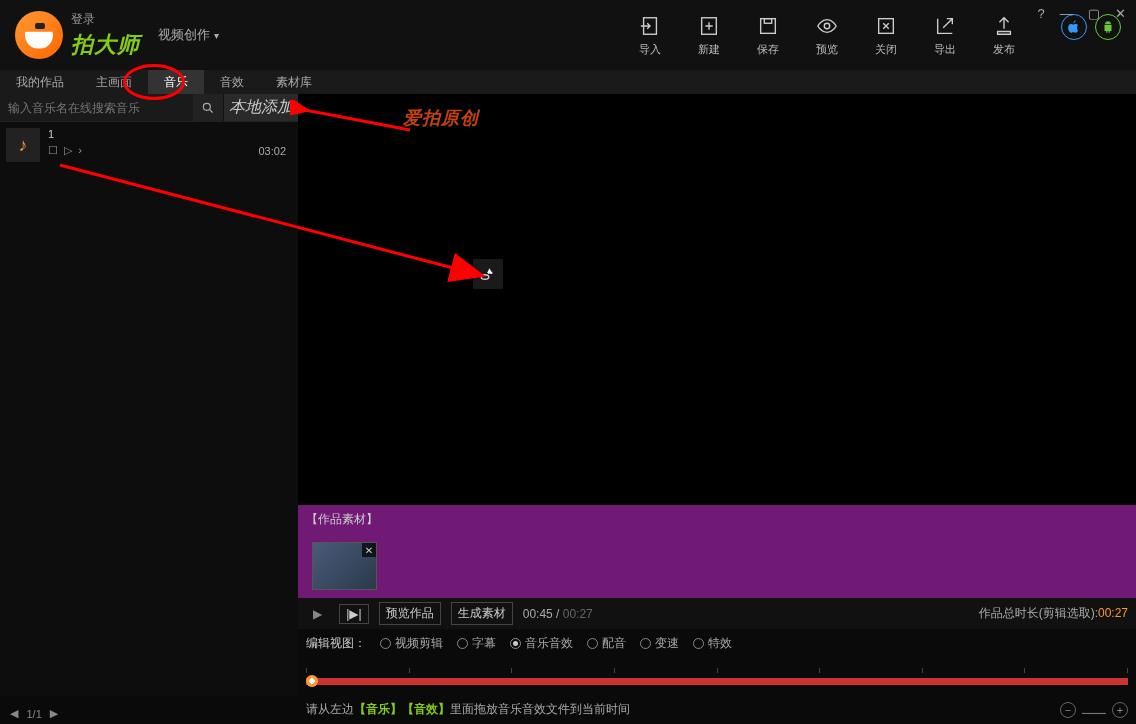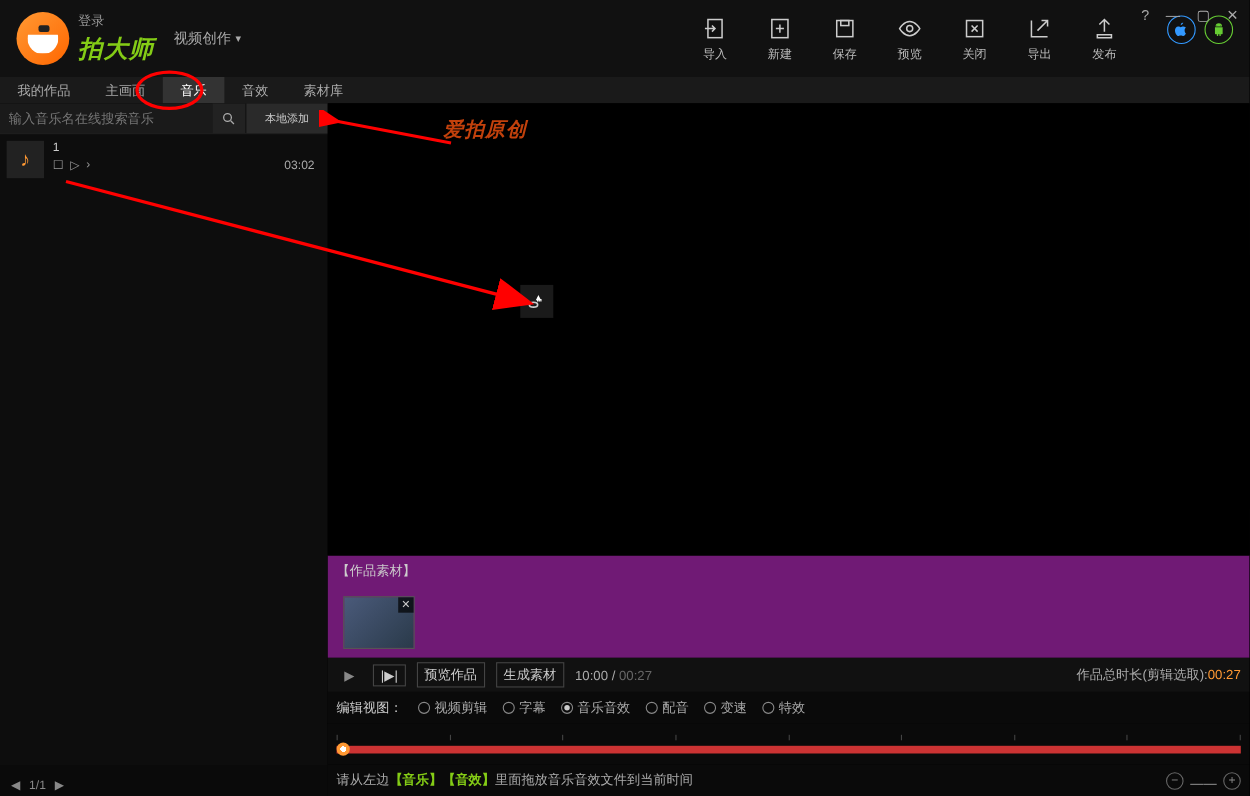--- a/index.html
+++ b/index.html
@@ -31,21 +31,21 @@
 .tabs { height: 24px; background: #1a1a1a; display: flex; }
 .tab { padding: 0 16px; line-height: 24px; font-size: 12px; color: #aaa; cursor: pointer; }
 .tab.active { background: #333; color: #fff; }
 .tab.highlight { position: relative; }
 
 
 .sidebar { position: absolute; left: 0; top: 94px; width: 298px; bottom: 28px; background: #0d0d0d; }
 .search-row { display: flex; height: 28px; border-bottom: 1px solid #222; }
 .search-input { flex: 1; background: #1a1a1a; border: none; color: #888; padding: 0 8px; font-size: 12px; outline: none; }
 .search-btn { width: 30px; background: #222; color: #aaa; display: flex; align-items: center; justify-content: center; font-size: 13px; cursor: pointer; }
-.local-add { width: 75px; background: #2a2a2a; color: #ccc; font-size: 10px; display: flex; align-items: center; justify-content: center; cursor: pointer; border-left: 1px solid #111; }
+.local-add { width: 75px; background: #2a2a2a; color: #ccc; font-size: 16px; display: flex; align-items: center; justify-content: center; cursor: pointer; border-left: 1px solid #111; font-style: italic; }
 .music-item { display: flex; align-items: flex-start; padding: 6px; }
 .music-icon { width: 34px; height: 34px; background: #222; display: flex; align-items: center; justify-content: center; color: #ff9933; font-size: 18px; margin-right: 8px; }
 .music-meta { flex: 1; font-size: 11px; }
 .music-num { color: #ccc; }
 .music-row2 { display: flex; align-items: center; margin-top: 4px; }
 .music-actions { display: flex; gap: 6px; color: #999; font-size: 11px; }
 .music-dur { margin-left: auto; color: #aaa; padding-right: 6px; }
 
 
 .main { position: absolute; left: 298px; right: 0; top: 94px; bottom: 0; background: #000; display: flex; flex-direction: column; }
@@ -235,21 +235,21 @@
   <div class="materials-section">
     <div class="section-label">【作品素材】</div>
     <div class="material-thumb"></div>
   </div>
   <div class="playback-bar">
     <span class="pb-btn">▶</span>
     <span class="pb-btn outlined">|▶|</span>
     <span class="pb-btn outlined">预览作品</span>
     <span class="pb-btn outlined">生成素材</span>
     <span class="time-disp">
-      <span>10:00</span> / <span class="time-total">00:27</span>
+      <span>00:45</span> / <span class="time-total">00:27</span>
     </span>
     <span class="total-duration">
       <span>作品总时长(剪辑选取):</span><span class="val">00:27</span>
     </span>
   </div>
   <div class="edit-radio-bar">
     <span>编辑视图：</span>
     <span class="radio-item">
         <span class="radio"></span>
         <span>视频剪辑</span>

